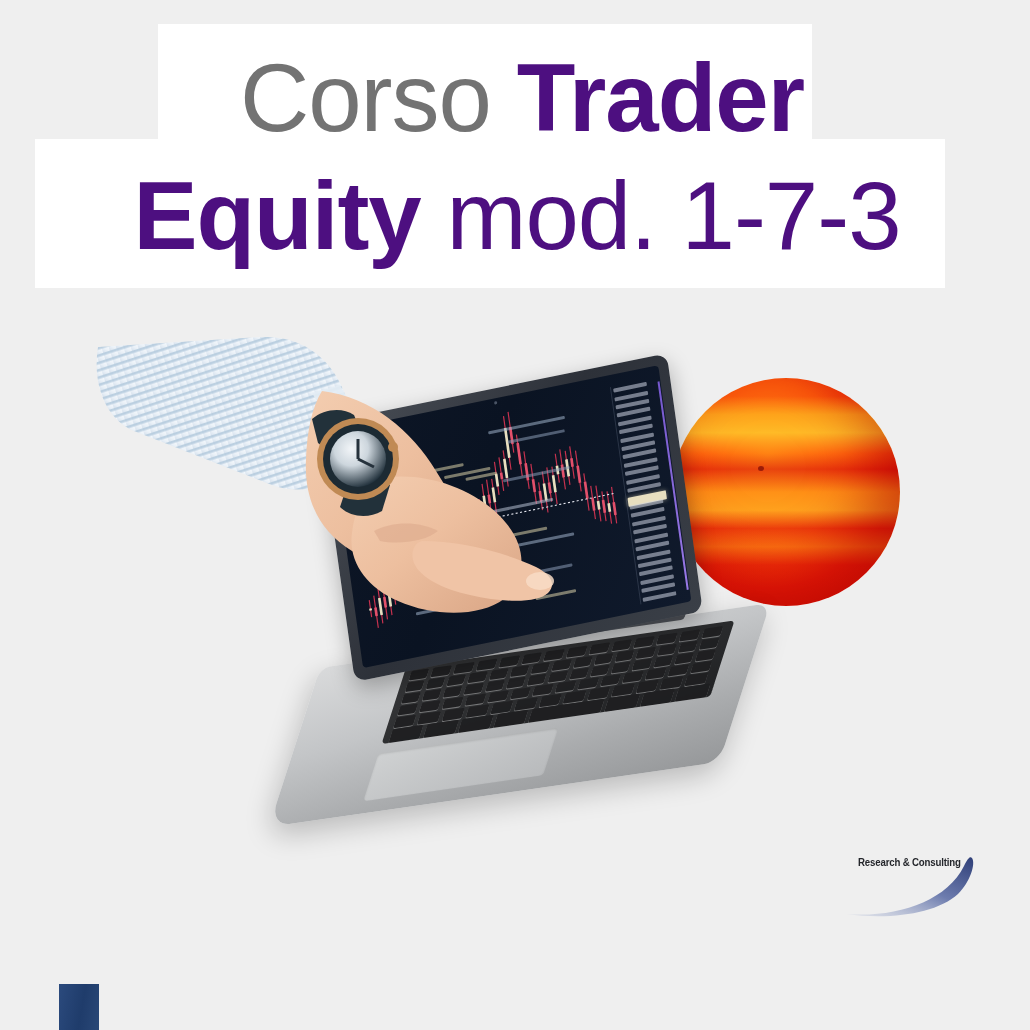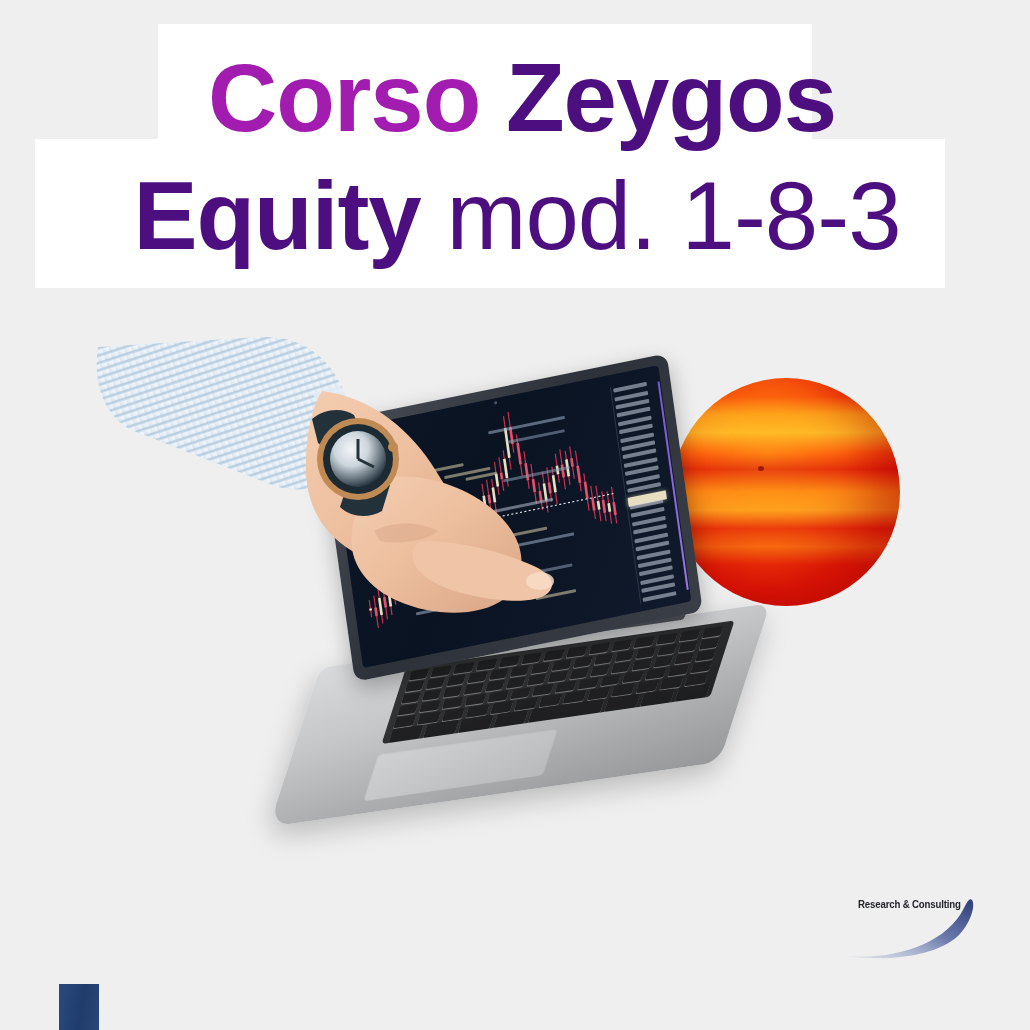--- a/index.html
+++ b/index.html
@@ -31,21 +31,21 @@
     padding-left:14px;
     box-sizing:border-box;
   }
   #title-line-2{
     left:0;top:168px;width:1030px;
     text-align:center;
     font-size:96px;
     padding-left:4px;
     box-sizing:border-box;
   }
-  .t-navy{color:#a21caf;font-weight:700;}
+  .t-navy{color:#737373;font-weight:400;}
   .t-purple-bold{color:#4d0f80;font-weight:700;}
   .t-purple{color:#4d0f80;font-weight:400;}
 
   
   #sun-sphere{
     position:absolute;left:672px;top:378px;width:228px;height:228px;
     border-radius:50%;
     background:
       linear-gradient(180deg,
         rgba(255,60,10,0)   0%,
@@ -143,21 +143,21 @@
   #base-hinge{
     position:absolute;left:9%;top:-4px;width:72%;height:8px;
     background:#3c4046;border-radius:3px;opacity:.85;
   }
 
   
   #arm{position:absolute;left:90px;top:335px;width:470px;height:290px;}
   #arm-svg{width:100%;height:100%;display:block;overflow:visible;}
 
   
-  #logo{position:absolute;left:818px;top:898px;width:165px;height:62px;}
+  #logo{position:absolute;left:818px;top:856px;width:165px;height:62px;}
   #logo-tagline{
     position:absolute;left:40px;top:0px;
     font-size:11px;font-weight:700;color:#24262b;
     letter-spacing:-.2px;
     transform:scaleX(.88);
     transform-origin:left center;
     white-space:nowrap;
   }
   #logo-word{
     position:absolute;left:2px;top:8px;
@@ -491,23 +491,23 @@
         <line x1="268" y1="124" x2="268" y2="104" stroke="#26323c" stroke-width="3"></line>
         <line x1="268" y1="124" x2="284" y2="132" stroke="#26323c" stroke-width="3"></line>
         <circle cx="303" cy="112" r="5" fill="#c08a54"></circle>
       </g>
     </svg>
   </div>
 
   <div class="title-plate" id="plate-1"></div>
   <div class="title-plate" id="plate-2"></div>
 
-  <div class="title-line" id="title-line-1"><span class="t-navy">Corso </span><span class="t-purple-bold">Zeygos</span></div>
-
-  <div class="title-line" id="title-line-2"><span class="t-purple-bold">Equity</span><span class="t-purple"> mod. 1-8-3</span></div>
+  <div class="title-line" id="title-line-1"><span class="t-navy">Corso </span><span class="t-purple-bold">Trader</span></div>
+
+  <div class="title-line" id="title-line-2"><span class="t-purple-bold">Equity</span><span class="t-purple"> mod. 1-7-3</span></div>
 
   <div id="logo">
     <svg id="logo-swoosh" viewBox="0 0 165 62">
       <defs>
         <linearGradient id="swooshG" x1="0" y1="1" x2="1" y2="0">
           <stop offset="0%" stop-color="#b9c2da" stop-opacity=".25"></stop>
           <stop offset="55%" stop-color="#6d7cae"></stop>
           <stop offset="100%" stop-color="#2f3f78"></stop>
         </linearGradient>
       </defs>

